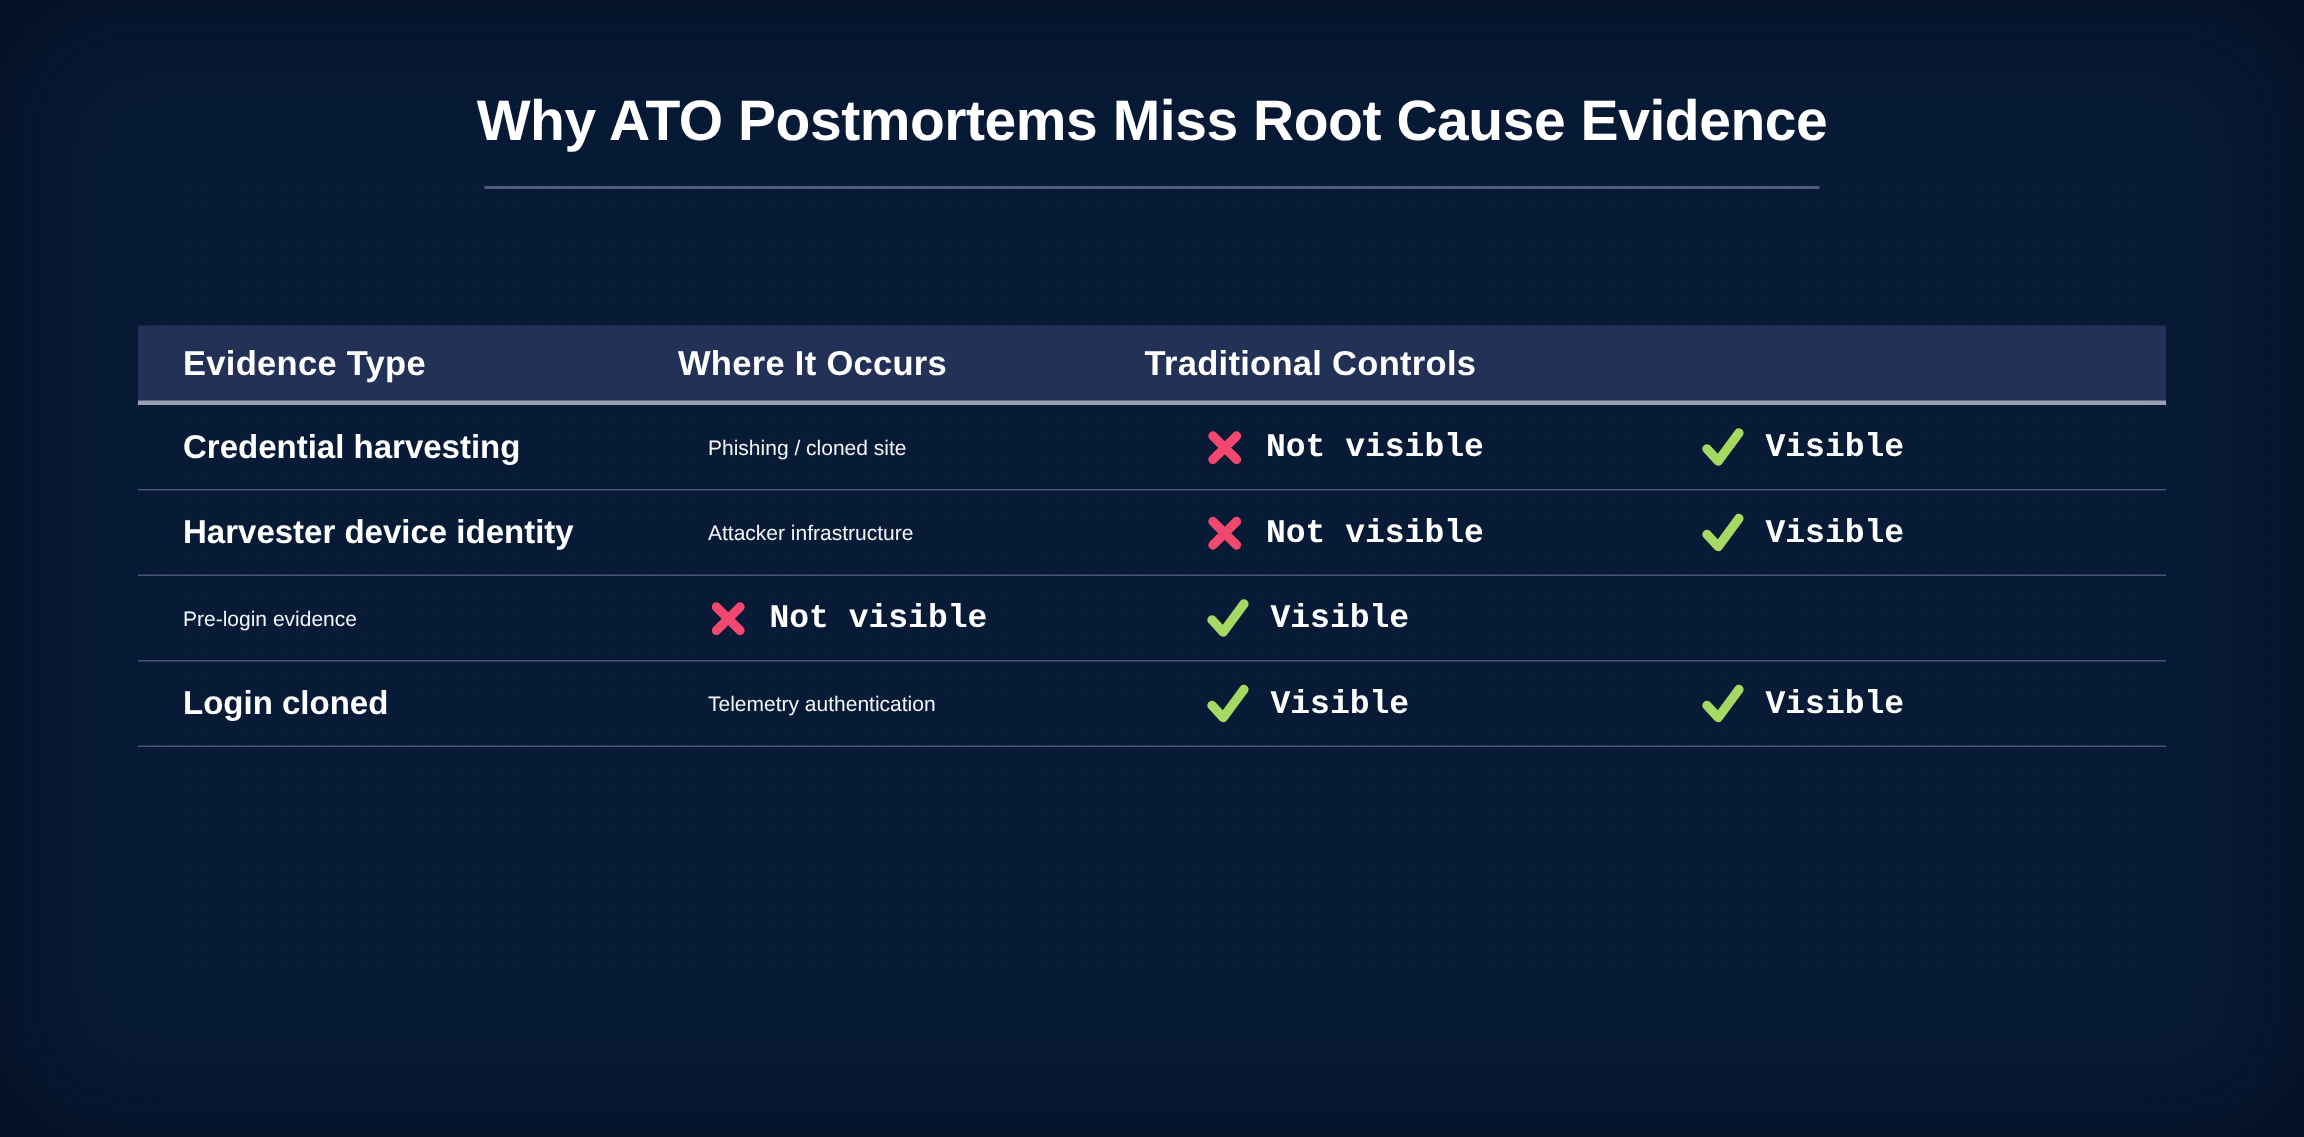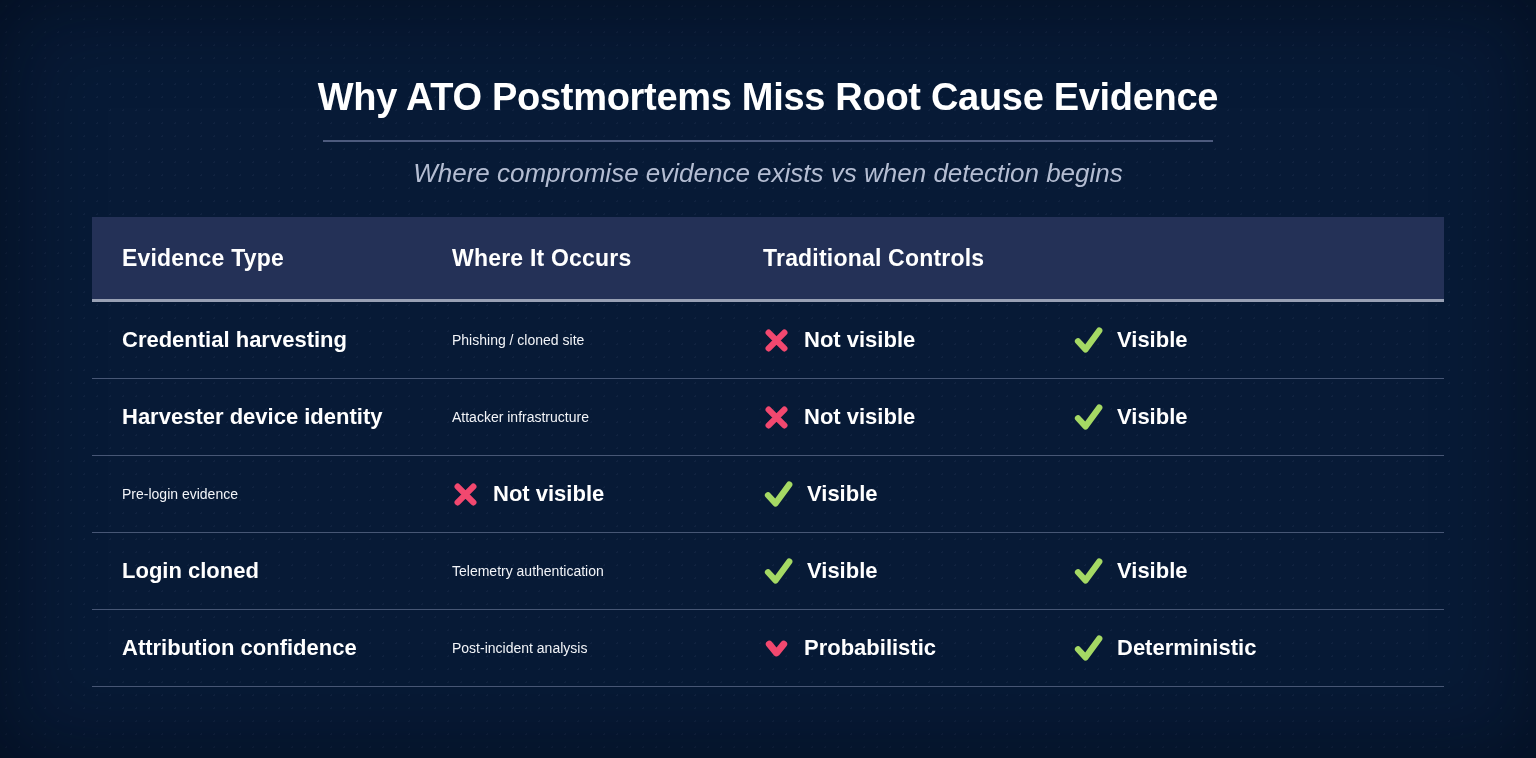--- a/index.html
+++ b/index.html
@@ -12,21 +12,21 @@
   }
   .page {
     width: 1536px;
     height: 758px;
     position: relative;
     background:
       radial-gradient(rgba(130,150,190,0.07) 1px, transparent 1px),
       linear-gradient(#071a36, #071a36);
     background-size: 13px 13px, 100% 100%;
     box-shadow: inset 0 0 90px rgba(0,5,15,0.55);
-    padding-top: 76px;
+    padding-top: 60px;
   }
   .title {
     text-align: center;
     font-size: 38px;
     font-weight: bold;
     letter-spacing: -0.3px;
     color: #ffffff;
     line-height: 1.15;
   }
   .title-divider {
@@ -50,63 +50,64 @@
     width: 1352px;
   }
   .t-row {
     display: grid;
     grid-template-columns: 330px 311px 310px 1fr;
     align-items: center;
   }
   .t-row > div { padding-left: 30px; }
   .t-head {
     background: #243157;
-    height: 85px;
+    height: 53px;
     border-bottom: 3px solid #98a0b4;
   }
   .t-head .hcell {
     font-size: 23px;
     font-weight: bold;
     color: #ffffff;
     letter-spacing: 0.2px;
   }
   .t-body-row {
-    height: 77px;
+    height: 57px;
     border-bottom: 1px solid rgba(150,162,195,0.45);
+    gap: 20px;
   }
   .cell-evidence {
     font-size: 22px;
     font-weight: bold;
     color: #ffffff;
   }
   .cell-location {
     font-size: 14px;
     font-weight: 400;
     color: #f2f4f8;
   }
   .cell-status {
     display: flex;
     align-items: center;
     gap: 14px;
+    font-family: Liberation Mono, monospace;
   }
   .cell-status .status-label {
     font-size: 22px;
     font-weight: bold;
     color: #ffffff;
   }
   .icon { display: inline-flex; flex: 0 0 auto; }
 </style>
 </head>
 <body>
 
 <div class="page">
 
   <h1 class="title">Why ATO Postmortems Miss Root Cause Evidence</h1>
   <div class="title-divider"></div>
-  <div class="subtitle">Where compromise evidence exists vs when detection begins</div>
 
   <div class="table">
 
     <div class="t-row t-head">
       <div class="hcell">Evidence Type</div>
       <div class="hcell">Where It Occurs</div>
       <div class="hcell">Traditional Controls</div>
     </div>
 
     <div class="t-row t-body-row">
@@ -185,35 +186,15 @@
       <div class="cell-status">
         <span class="icon">
           <svg width="30" height="30" viewBox="0 0 24 24">
               <path d="M4 13 L10 19.5 L21 4.5" stroke="#a5d964" stroke-width="5" stroke-linecap="round" stroke-linejoin="round" fill="none"></path>
             </svg>
         </span>
         <span class="status-label">Visible</span>
       </div>
     </div>
 
-    <div class="t-row t-body-row">
-      <div class="cell-evidence">Attribution confidence</div>
-      <div class="cell-location">Post-incident analysis</div>
-      <div class="cell-status">
-        <span class="icon">
-          <svg width="27" height="27" viewBox="0 0 24 24">
-              <path d="M5.5 8 L12 16 L18.5 8" stroke="#f2486f" stroke-width="6" stroke-linecap="round" stroke-linejoin="round" fill="none"></path>
-            </svg>
-        </span>
-        <span class="status-label">Probabilistic</span>
-      </div>
-      <div class="cell-status">
-        <span class="icon">
-          <svg width="30" height="30" viewBox="0 0 24 24">
-              <path d="M4 13 L10 19.5 L21 4.5" stroke="#a5d964" stroke-width="5" stroke-linecap="round" stroke-linejoin="round" fill="none"></path>
-            </svg>
-        </span>
-        <span class="status-label">Deterministic</span>
-      </div>
-    </div>
 
   </div>
 </div>
 
 </body></html>

